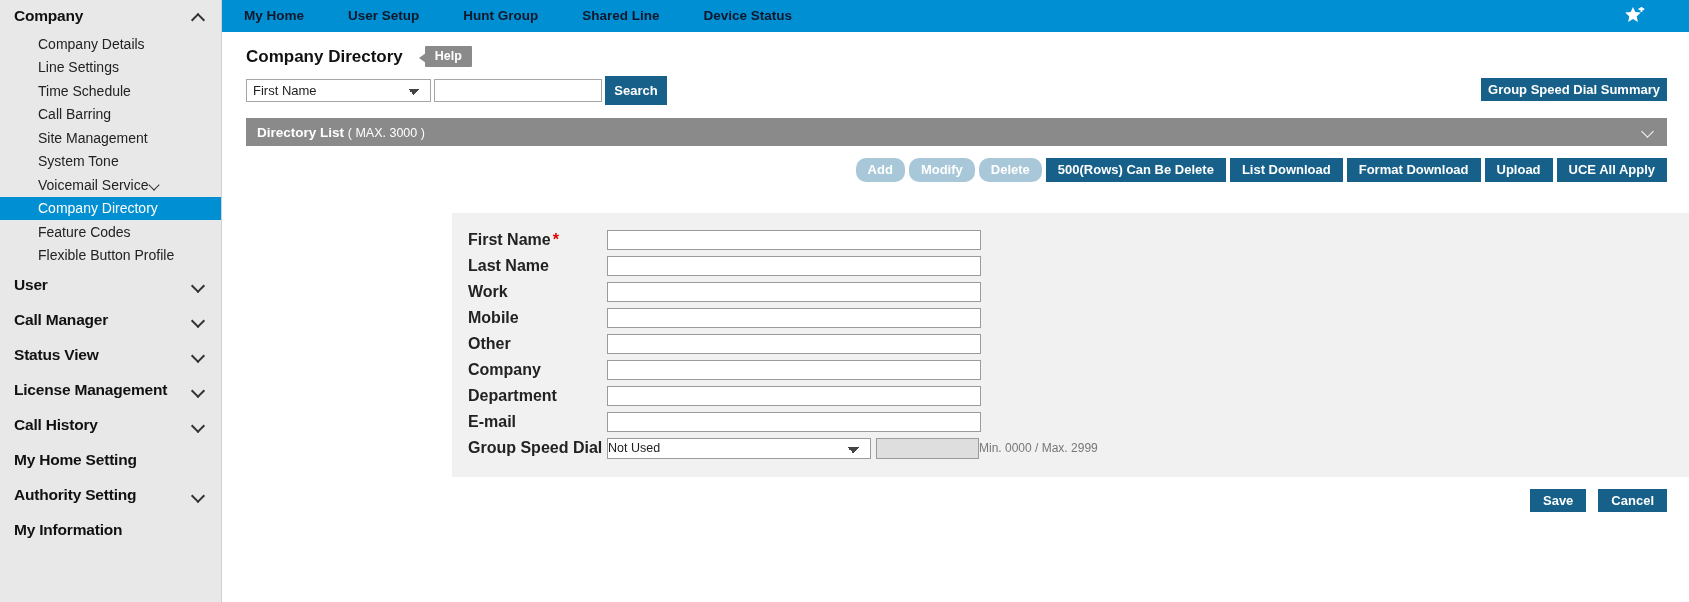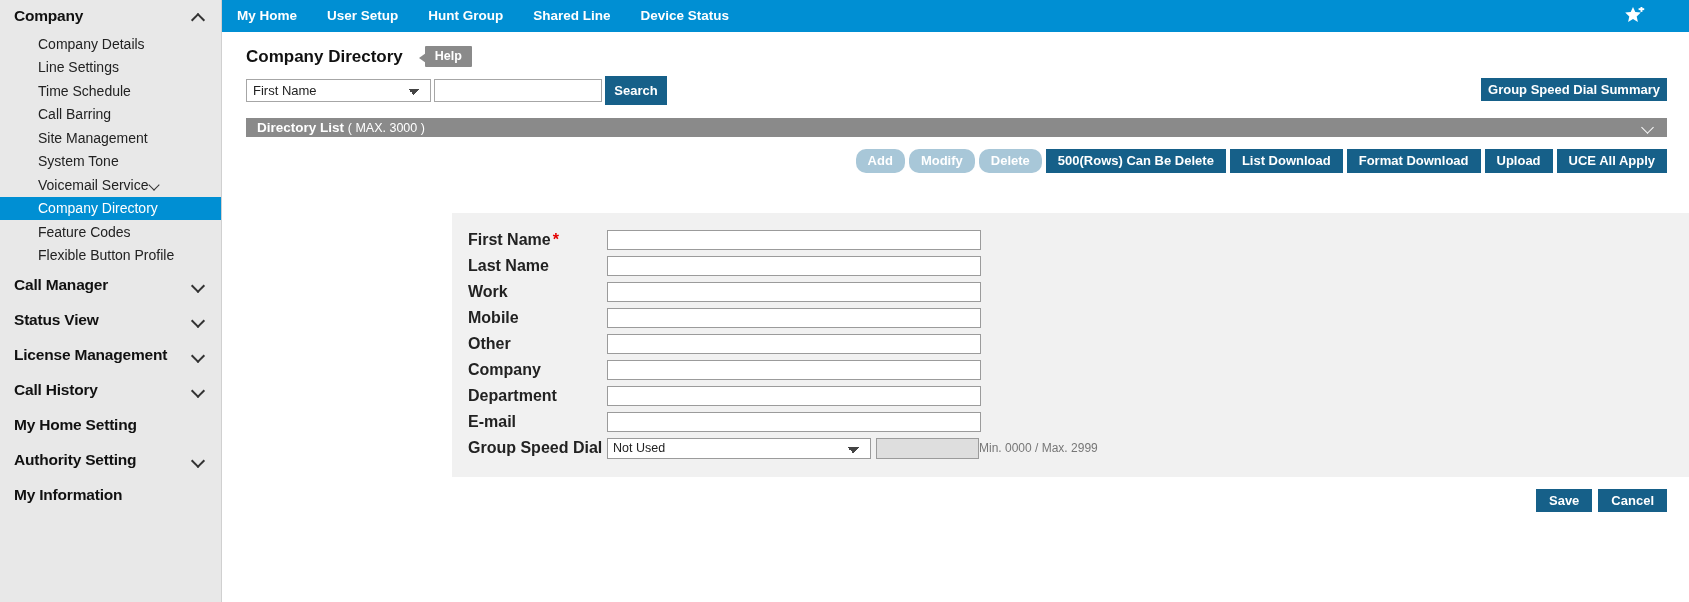--- a/index.html
+++ b/index.html
@@ -49,22 +49,22 @@
   
   .main { flex: 1; height: 602px; position: relative; background: #ffffff; }
 
   .topbar {
     height: 32px; background: #008fd3;
     display: flex; align-items: center;
     position: relative;
   }
   .topbar-tabs { display: flex; align-items: center; }
   .topbar-tab {
-    color: #ffffff; font-size: 13.5px; font-weight: bold;
-    padding: 0 15px; line-height: 32px; cursor: pointer;
+    color: #0f172a; font-size: 13.5px; font-weight: bold;
+    padding: 0 22px; line-height: 32px; cursor: pointer;
     white-space: nowrap;
   }
   .star-btn {
     position: absolute; right: 44px; top: 7px;
     width: 20px; height: 19px; cursor: pointer;
   }
 
   .page-head {
     display: flex; align-items: center;
     padding: 14px 0 0 24px;
@@ -120,21 +120,21 @@
   .btn-search { margin-left: 3px; width: 62px; padding: 0; }
 
   .gsds-btn {
     position: absolute; right: 22px; top: 78px;
     height: 23px; line-height: 23px;
     padding: 0 7px;
   }
 
   .section-bar {
     margin: 13px 22px 0 24px;
-    height: 19px; background: #8a8a8a; color: #ffffff;
+    height: 28px; background: #8a8a8a; color: #ffffff;
     display: flex; align-items: center; justify-content: space-between;
     padding: 0 12px 0 11px;
   }
   .section-bar-title { font-size: 13.5px; font-weight: bold; }
   .section-bar-title .sub { font-weight: normal; font-size: 12.5px; }
   .chev-white { width: 14px; height: 14px; position: relative; cursor: pointer; }
   .chev-white::before {
     content: ""; position: absolute; left: 2px; top: 2px;
     width: 8px; height: 8px;
     border-right: 1.8px solid #fff; border-bottom: 1.8px solid #fff;
@@ -164,40 +164,39 @@
     width: 374px; height: 20px;
     border: 1px solid #9b9b9b; background: #ffffff;
     font-size: 12.5px; padding: 0 4px;
     font-family: "Liberation Sans", sans-serif;
   }
   select.gsd-select {
     width: 264px; height: 21px;
     font-size: 12.5px; font-family: "Liberation Sans", sans-serif;
     color: #222; background: #ffffff;
     border: 1px solid #9b9b9b; border-radius: 0;
-    padding-left: 5px;
     -webkit-appearance: none; appearance: none;
     background-image:
       linear-gradient(45deg, transparent 50%, #444 50%),
       linear-gradient(135deg, #444 50%, transparent 50%);
     background-position: calc(100% - 17px) 8px, calc(100% - 11px) 8px;
     background-size: 6px 6px, 6px 6px;
     background-repeat: no-repeat;
   }
   input.gsd-num {
     width: 103px; height: 21px; margin-left: 5px;
     border: 1px solid #9b9b9b; background: #dedede;
     font-size: 12.5px; padding: 0 4px;
     font-family: "Liberation Sans", sans-serif;
   }
   .hint { font-size: 12px; color: #777; }
 
   .footer-btns {
     position: absolute; right: 22px; top: 489px;
-    display: flex; gap: 6px;
+    display: flex; gap: 12px;
   }
   .footer-btns .btn { height: 23px; line-height: 23px; padding: 0 13px; }
 </style>
 </head>
 <body>
 
 <div class="app">
 
   <nav class="sidebar">
 
@@ -230,20 +229,24 @@
     <div class="nav-sub active">
       <span>Company Directory</span>
     </div>
     <div class="nav-sub">
       <span>Feature Codes</span>
     </div>
     <div class="nav-sub">
       <span>Flexible Button Profile</span>
     </div>
 
+    <div class="nav-group">
+      <span>User</span>
+      <span class="chev"></span>
+    </div>
     <div class="nav-group">
       <span>Call Manager</span>
       <span class="chev"></span>
     </div>
     <div class="nav-group">
       <span>Status View</span>
       <span class="chev"></span>
     </div>
     <div class="nav-group">
       <span>License Management</span>

